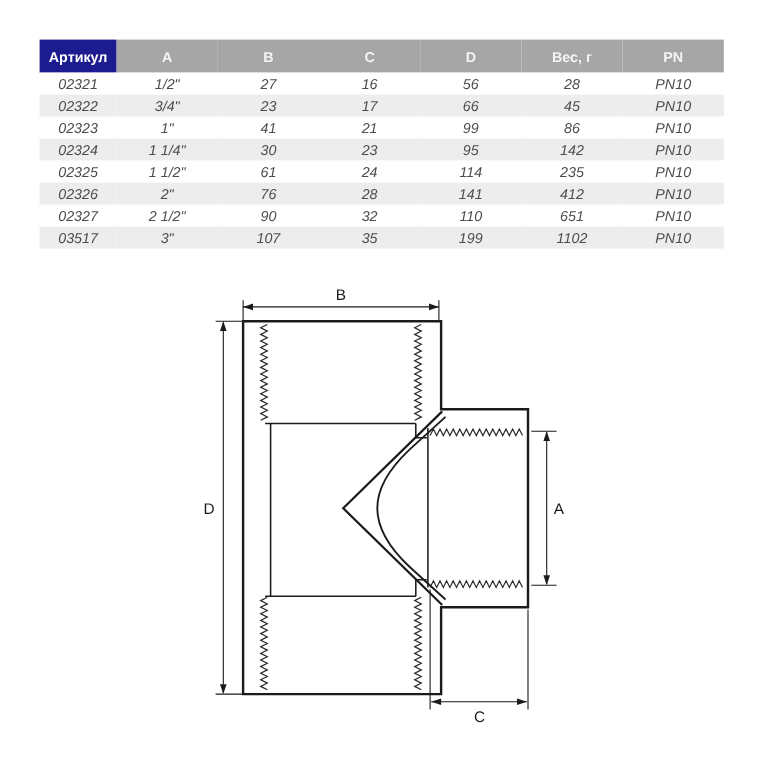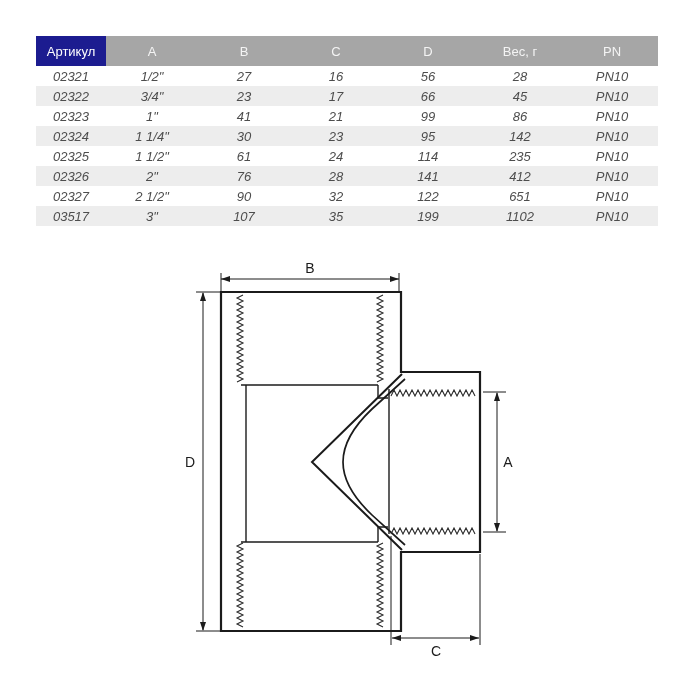--- a/index.html
+++ b/index.html
@@ -8,21 +8,21 @@
     font-family:"Liberation Sans", sans-serif;
   }
   
   .spec-table{
     position:absolute;left:36px;top:36px;width:622px;
     border-collapse:collapse;table-layout:fixed;
     font-size:13px;line-height:1;
   }
   .spec-table th,.spec-table td{padding:0;text-align:center;font-weight:normal;}
   .spec-table thead th{
-    height:30px;background:#a6a6a6;color:#f4f4f4;
+    height:30px;background:#a6a6a6;color:#f4f4f4;font-weight:bold;
   }
   .spec-table thead th.th-article{
     background:#1c1c90;color:#ffffff;width:70px;
   }
   .spec-table tbody td{height:20px;color:#4d4d4d;background:#ffffff;font-style:italic;}
   .spec-table tbody tr:nth-child(even) td{background:#ededed;}
   
   svg.drawing{position:absolute;left:0;top:0;}
   .outline{fill:none;stroke:#1b1b1b;stroke-width:2.2;stroke-linejoin:miter;}
   .chevron{fill:none;stroke:#1b1b1b;stroke-width:2;}
@@ -103,21 +103,21 @@
         <td>28</td>
         <td>141</td>
         <td>412</td>
         <td>PN10</td>
       </tr>
       <tr>
         <td>02327</td>
         <td>2 1/2"</td>
         <td>90</td>
         <td>32</td>
-        <td>122</td>
+        <td>110</td>
         <td>651</td>
         <td>PN10</td>
       </tr>
       <tr>
         <td>03517</td>
         <td>3"</td>
         <td>107</td>
         <td>35</td>
         <td>199</td>
         <td>1102</td>

